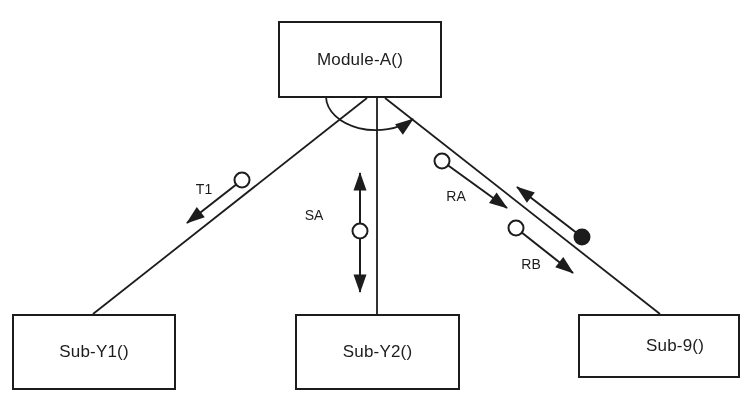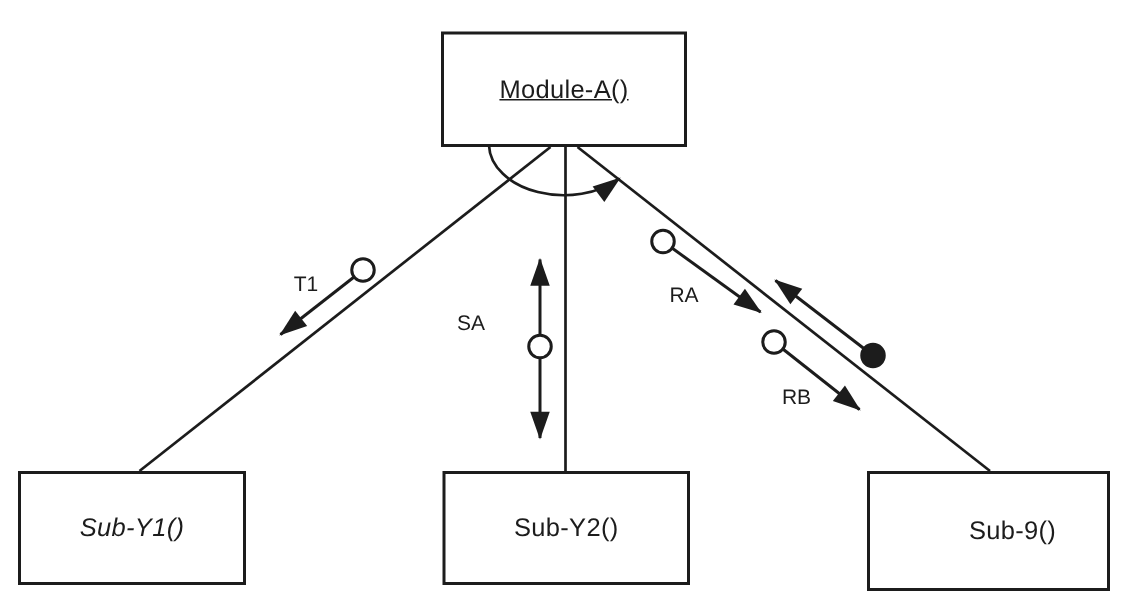--- a/index.html
+++ b/index.html
@@ -103,33 +103,33 @@
       <line class="couple-shaft" x1="516" y1="228" x2="573" y2="273" marker-end="url(#arrowhead)"></line>
       <circle class="couple-circle-open" cx="516" cy="228" r="7.5"></circle>
     </g>
 
     <g>
       <line class="couple-shaft" x1="582" y1="237" x2="517" y2="187" marker-end="url(#arrowhead)"></line>
       <circle class="couple-circle-filled" cx="582" cy="237" r="7.5"></circle>
     </g>
   </svg>
 
-  <div class="module-box" style="left:294px; top:21px; width:164px; height:77px;text-decoration:underline;">
+  <div class="module-box" style="left:278px; top:21px; width:164px; height:77px;">
     <span>Module-A()</span>
   </div>
 
-  <div class="module-box" style="left:12px; top:314px; width:152px; height:76px;font-style:italic;">
+  <div class="module-box" style="left:12px; top:314px; width:164px; height:76px;">
     <span>Sub-Y1()</span>
   </div>
 
   <div class="module-box" style="left:295px; top:314px; width:165px; height:76px;text-align:right;">
     <span>Sub-Y2()</span>
   </div>
 
-  <div class="module-box" style="left:578px; top:314px; width:162px; height:80px;padding-left:32px;">
+  <div class="module-box" style="left:578px; top:314px; width:162px; height:64px;padding-left:32px;">
     <span>Sub-9()</span>
   </div>
 
   <div class="couple-label" style="left:204px; top:189px;">T1</div>
   <div class="couple-label" style="left:314px; top:215px;">SA</div>
   <div class="couple-label" style="left:456px; top:196px;">RA</div>
   <div class="couple-label" style="left:531px; top:264px;">RB</div>
 
 </div>
 

